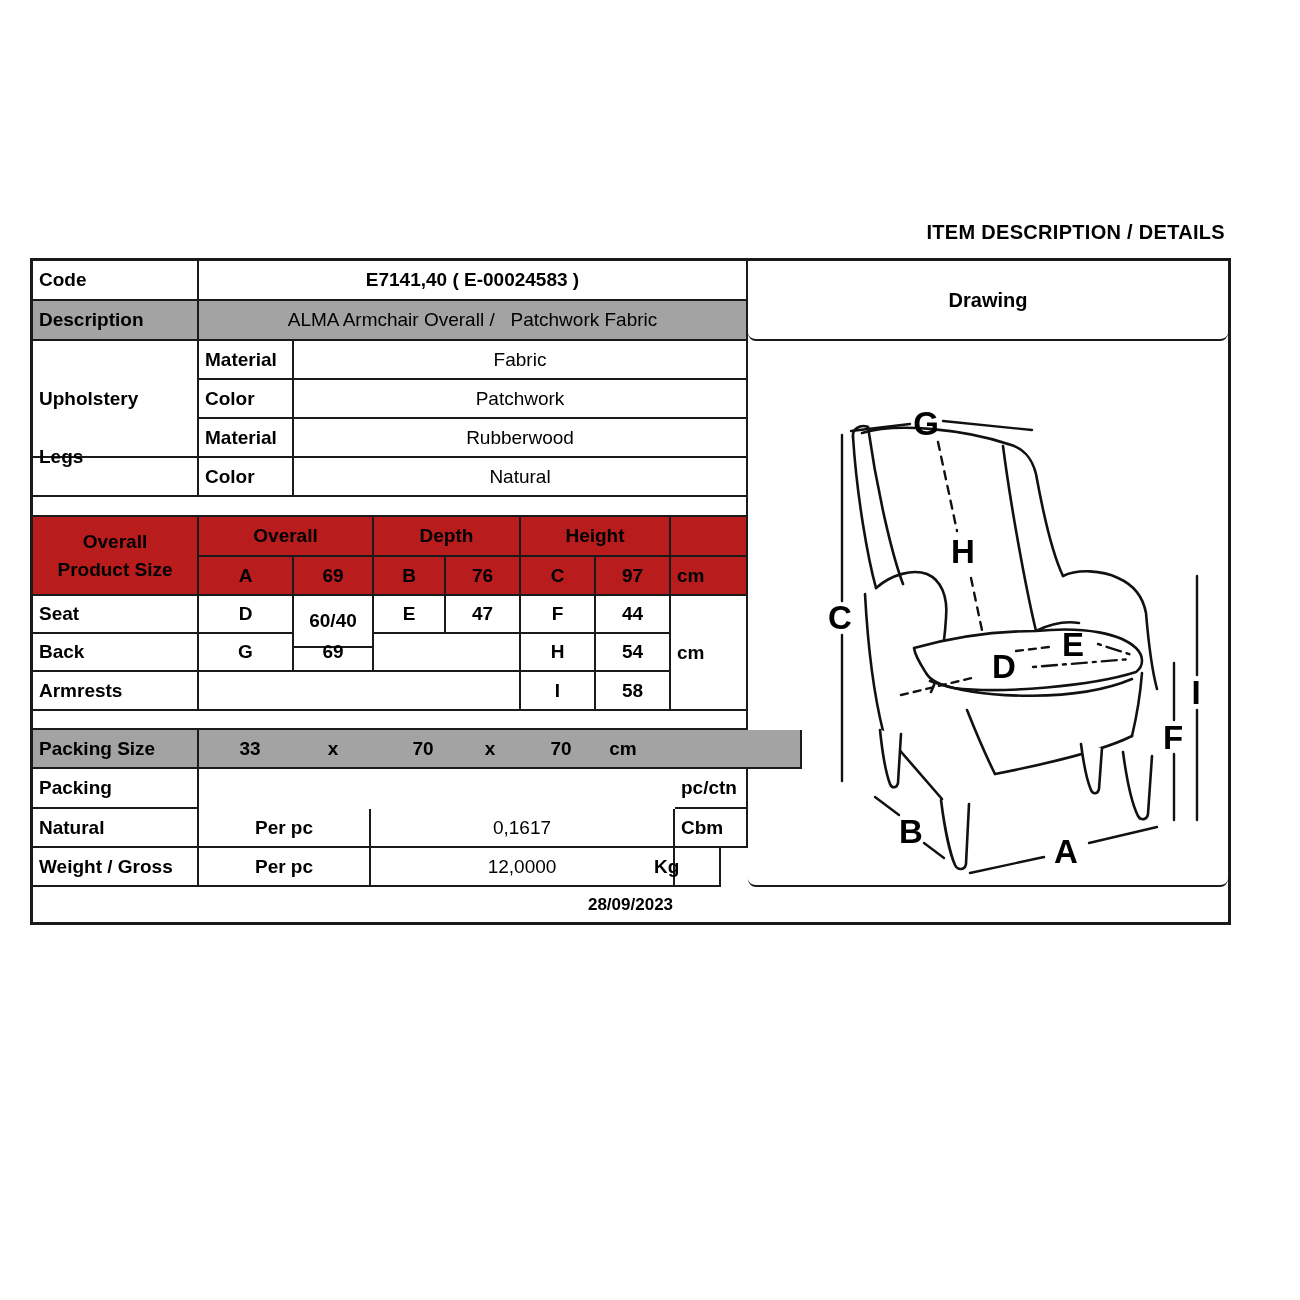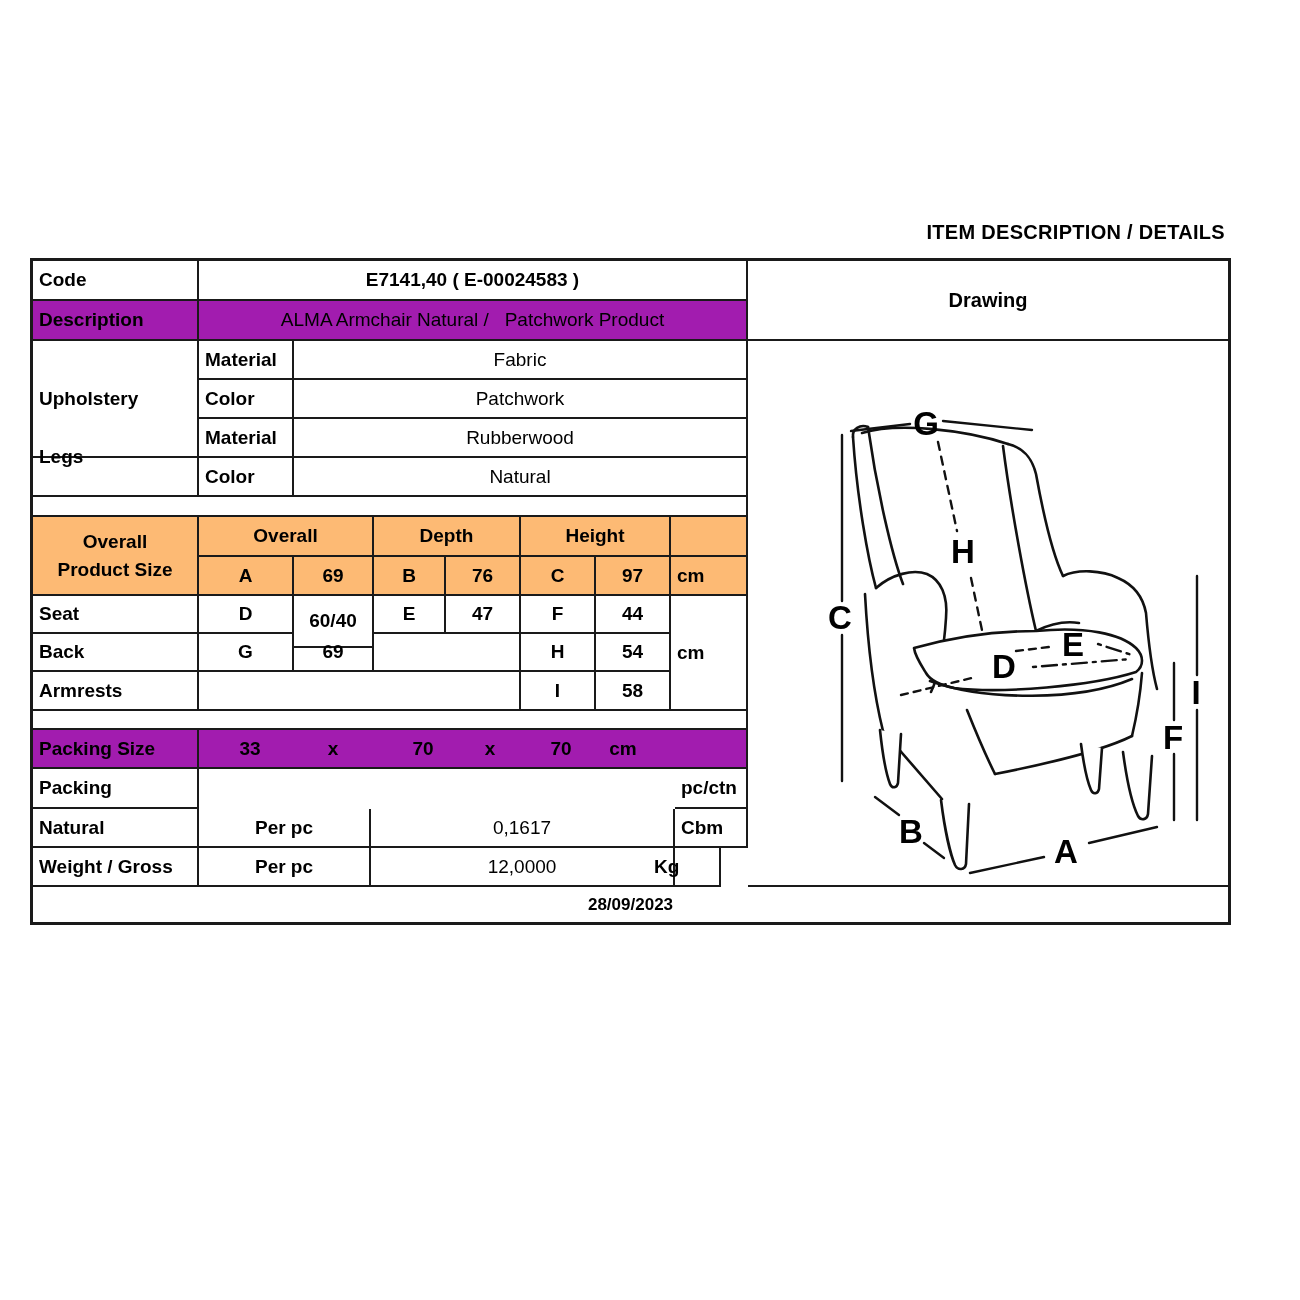--- a/index.html
+++ b/index.html
@@ -9,23 +9,23 @@
          font-size:20px;font-weight:bold;letter-spacing:.3px;}
   .tbl{position:absolute;left:30px;top:258px;width:1195px;height:661px;
        border:3px solid #1a1a1a;box-sizing:content-box;text-decoration:underline;}
   .cell{position:absolute;box-sizing:border-box;
         border-right:2px solid #1a1a1a;border-bottom:2px solid #1a1a1a;
         display:flex;align-items:center;font-size:19px;line-height:1.15;
         overflow:hidden;white-space:pre;}
   .b{font-weight:bold;}
   .ctr{justify-content:center;text-align:center;}
   .lft{padding-left:6px;}
-  .yellow{background:#fdba74;}
-  .gray{background:#a21caf;}
-  .nbr{border-right:none;}
+  .yellow{background:#b91c1c;}
+  .gray{background:#a3a3a3;}
+  .nbr{border-right:none;border-radius:8px;}
   .nbb{border-bottom:none;}
   .two{line-height:1.45;}
   .date{font-size:17px;}
   .drawhdr{font-size:20px;}
   .pk{position:relative;}
   .pk span{position:absolute;top:50%;transform:translate(-50%,-50%);font-weight:bold;}
   svg text{font-family:"Liberation Sans",sans-serif;font-weight:bold;font-size:33px;}
   svg .ln{stroke:#111;stroke-width:2.4;fill:none;stroke-linecap:round;}
   svg .ch{stroke:#111;stroke-width:2.6;fill:none;stroke-linecap:round;stroke-linejoin:round;}
   svg .fw{fill:#ffffff;}
@@ -36,21 +36,21 @@
 <div class="sheet">
 
   <div class="title">ITEM DESCRIPTION / DETAILS</div>
 
   <div class="tbl">
 
     <div class="cell b lft" style="left:0;top:0;width:166px;height:40px">Code</div>
     <div class="cell b ctr" style="left:166px;top:0;width:549px;height:40px">E7141,40 ( E-00024583 )</div>
 
     <div class="cell b lft gray" style="left:0;top:40px;width:166px;height:40px">Description</div>
-    <div class="cell ctr gray" style="left:166px;top:40px;width:549px;height:40px">ALMA Armchair Natural /   Patchwork Product</div>
+    <div class="cell ctr gray" style="left:166px;top:40px;width:549px;height:40px">ALMA Armchair Overall /   Patchwork Fabric</div>
 
     <div class="cell b lft" style="left:0;top:80px;width:166px;height:117px">Upholstery</div>
     <div class="cell b lft" style="left:166px;top:80px;width:95px;height:39px">Material</div>
     <div class="cell ctr" style="left:261px;top:80px;width:454px;height:39px">Fabric</div>
     <div class="cell b lft" style="left:166px;top:119px;width:95px;height:39px">Color</div>
     <div class="cell ctr" style="left:261px;top:119px;width:454px;height:39px">Patchwork</div>
 
     <div class="cell b lft" style="left:0;top:158px;width:166px;height:78px">Legs</div>
     <div class="cell b lft" style="left:166px;top:158px;width:95px;height:39px">Material</div>
     <div class="cell ctr" style="left:261px;top:158px;width:454px;height:39px">Rubberwood</div>
@@ -91,21 +91,21 @@
     <div class="cell b ctr" style="left:563px;top:373px;width:75px;height:38px">54</div>
 
     <div class="cell b lft" style="left:0;top:411px;width:166px;height:39px">Armrests</div>
     <div class="cell" style="left:166px;top:411px;width:322px;height:39px"></div>
     <div class="cell b ctr" style="left:488px;top:411px;width:75px;height:39px">I</div>
     <div class="cell b ctr" style="left:563px;top:411px;width:75px;height:39px">58</div>
 
     <div class="cell" style="left:0;top:450px;width:715px;height:19px"></div>
 
     <div class="cell b lft gray" style="left:0;top:469px;width:166px;height:39px">Packing Size</div>
-    <div class="cell gray pk" style="left:166px;top:469px;width:549px;height:39px">
+    <div class="cell gray pk" style="left:166px;top:469px;width:603px;height:39px">
       <span style="left:51px">33</span>
       <span style="left:134px">x</span>
       <span style="left:224px">70</span>
       <span style="left:291px">x</span>
       <span style="left:362px">70</span>
       <span style="left:424px">cm</span>
     </div>
 
     <div class="cell b lft" style="left:0;top:508px;width:166px;height:40px">Packing</div>
     <div class="cell b lft" style="left:642px;top:508px;width:73px;height:40px">pc/ctn</div>

